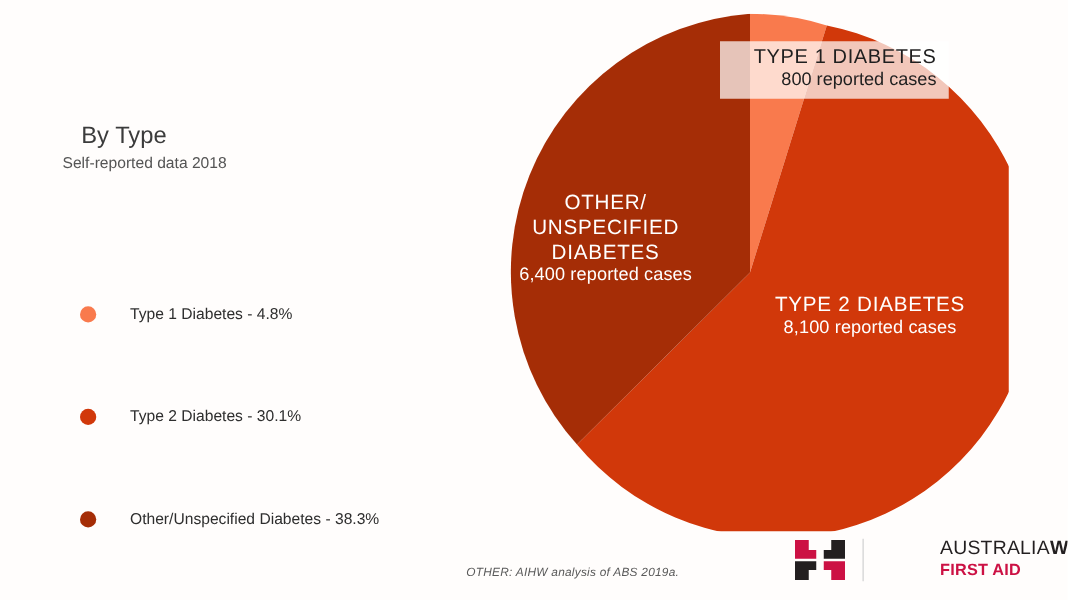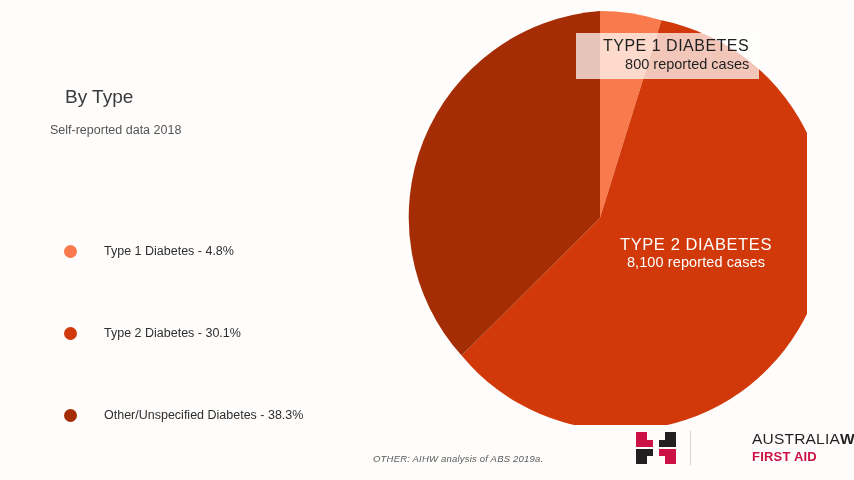--- a/index.html
+++ b/index.html
@@ -18,21 +18,21 @@
     background:#fffdfc;
   }
 
   
   .title {
     position:absolute; left:64px; top:25px;
     font-size:31px; font-weight:700; letter-spacing:-0.3px;
     color:#CC1144; white-space:nowrap;
   }
   .subtitle {
-    position:absolute; left:65px; top:86px;
+    position:absolute; left:65px; top:98px;
     font-size:19px; font-weight:400; color:#3b3b3b;
   }
   .datanote {
     position:absolute; left:50px; top:123px;
     font-size:12.5px; font-weight:400; color:#555555;
   }
 
   .legend { position:absolute; left:64px; top:238px; width:330px; }
   .legend-item {
     display:flex; align-items:center;
@@ -129,20 +129,26 @@
 
       <path d="M207,207 L68.60,344.62 A207,207 0 0,1 207,0 Z" fill="#A52D06"></path>
     </svg>
   </div>
 
   <div class="callout-t1">
     <div class="cap">TYPE 1 DIABETES</div>
     <div class="cases">800 reported cases</div>
   </div>
 
+  <div class="slice-label label-other">
+    <div class="cap">OTHER/</div>
+    <div class="cap">UNSPECIFIED</div>
+    <div class="cap">DIABETES</div>
+    <div class="cases">6,400 reported cases</div>
+  </div>
 
   <div class="slice-label label-t2">
     <div class="cap">TYPE 2 DIABETES</div>
     <div class="cases">8,100 reported cases</div>
   </div>
 
   <div class="source">OTHER: AIHW analysis of ABS 2019a.</div>
 
   <div class="logo">
     <svg class="logo-mark" viewBox="0 0 44 40">

